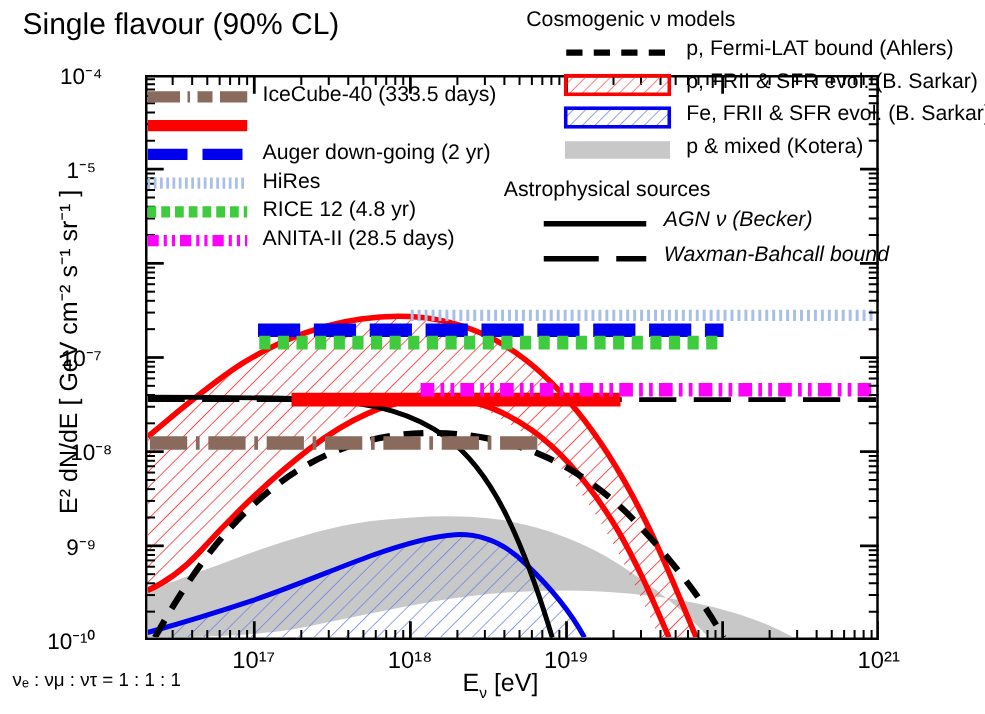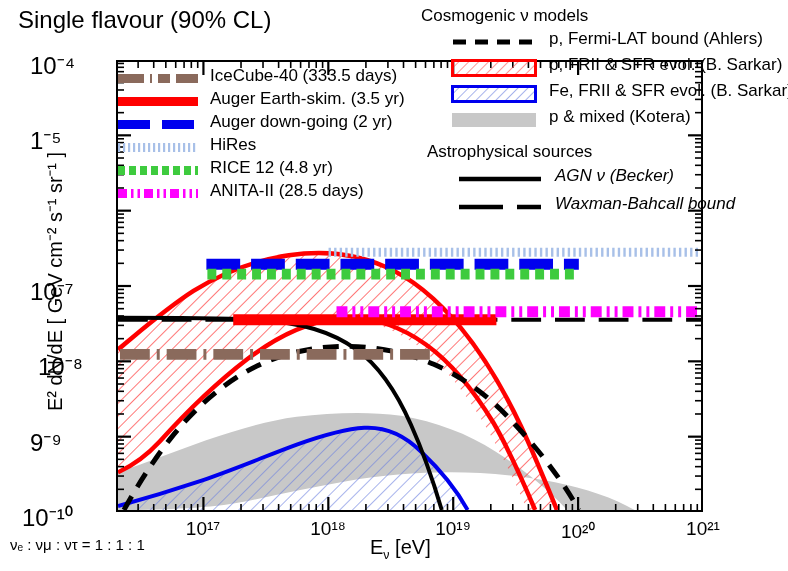--- a/index.html
+++ b/index.html
@@ -11,41 +11,41 @@
 
   
   #title{left:18px;top:6px;font-size:24px;letter-spacing:0px;white-space:nowrap;}
 
   
   #xlabel{left:370px;top:536px;font-size:20px;white-space:nowrap;}
   #ylabel{left:-146px;top:268px;width:400px;text-align:center;font-size:20px;
           transform:rotate(-90deg);transform-origin:center center;white-space:nowrap;}
   #flavour{left:10px;top:536px;font-size:15px;white-space:nowrap;}
 
-  .ytick-lab{font-size:24px;text-align:left;width:70px;white-space:nowrap;}
+  .ytick-lab{font-size:18px;text-align:center;width:70px;white-space:nowrap;}
   .xtick-lab{font-size:19px;text-align:center;width:80px;white-space:nowrap;}
   sub{font-size:0.62em;vertical-align:sub;}
 
   
   #plot{left:116px;top:60px;width:587px;height:452px;border:2px solid #000;
         box-sizing:border-box;overflow:hidden;background:transparent;}
   #ticklayer{left:116px;top:60px;width:587px;height:452px;pointer-events:none;}
 
   
   .leg-head{font-size:17px;white-space:nowrap;}
   .leg-txt{font-size:17px;white-space:nowrap;}
   .leg-row{display:flex;align-items:center;}
   .swatch{width:86px;height:13px;margin-right:12px;flex:none;position:relative;}
 
   #leg-left{left:118px;top:64px;}
   #leg-left .leg-row{height:23px;}
   #leg-left .swatch{width:80px;height:11px;}
   #leg-right{left:421px;top:6px;}
   #leg-right .leg-row{height:26px;margin-left:30px;}
-  #leg-astro{left:403px;top:142px;margin-left:24px;}
+  #leg-astro{left:403px;top:142px;}
   #leg-astro .leg-row{height:28px;margin-left:30px;font-style:italic;}
 </style>
 </head>
 <body>
 
 <div id="root">
 
   <div class="abs nosel" id="title">Single flavour (90% CL)</div>
 
   <svg class="abs" id="plot" viewBox="0 0 587 452" preserveAspectRatio="none">
@@ -333,21 +333,20 @@
   <div class="abs nosel ytick-lab" style="left:30px;top:48px;">10⁻⁴</div>
   <div class="abs nosel ytick-lab" style="left:30px;top:123px;">1⁻⁵</div>
   <div class="abs nosel ytick-lab" style="left:30px;top:274px;">10⁻⁷</div>
   <div class="abs nosel ytick-lab" style="left:38px;top:349px;">10⁻⁸</div>
   <div class="abs nosel ytick-lab" style="left:30px;top:425px;">9⁻⁹</div>
   <div class="abs nosel ytick-lab" style="left:22px;top:500px;">10⁻¹⁰</div>
 
   <div class="abs nosel xtick-lab" style="left:163px;top:518px;">10¹⁷</div>
   <div class="abs nosel xtick-lab" style="left:288px;top:518px;">10¹⁸</div>
   <div class="abs nosel xtick-lab" style="left:413px;top:518px;">10¹⁹</div>
-  <div class="abs nosel xtick-lab" style="left:538px;top:518px;">10²⁰</div>
   <div class="abs nosel xtick-lab" style="left:663px;top:518px;">10²¹</div>
 
   <div class="abs nosel" id="xlabel">
     <span>E</span><sub>ν</sub><span>&nbsp;</span><span>[eV]</span>
   </div>
   <div class="abs nosel" id="ylabel">E² dN/dE [ GeV cm⁻² s⁻¹ sr⁻¹ ]</div>
   <div class="abs nosel" id="flavour">νₑ : νμ : ντ = 1 : 1 : 1</div>
 
   <div class="abs nosel" id="leg-left">
 
@@ -359,21 +358,20 @@
       </span>
       <span class="leg-txt">IceCube-40 (333.5 days)</span>
     </div>
 
     <div class="leg-row">
       <span class="swatch">
         <svg width="80" height="11" viewBox="0 0 80 11">
             <line x1="0" y1="5.5" x2="80" y2="5.5" stroke="#ff0000" stroke-width="9"></line>
           </svg>
       </span>
-      <span class="leg-txt">Auger Earth-skim. (3.5 yr)</span>
     </div>
 
     <div class="leg-row">
       <span class="swatch">
         <svg width="80" height="11" viewBox="0 0 80 11">
             <line x1="0" y1="5.5" x2="80" y2="5.5" stroke="#0000ee" stroke-width="9" stroke-dasharray="32,12"></line>
           </svg>
       </span>
       <span class="leg-txt">Auger down-going (2 yr)</span>
     </div>

